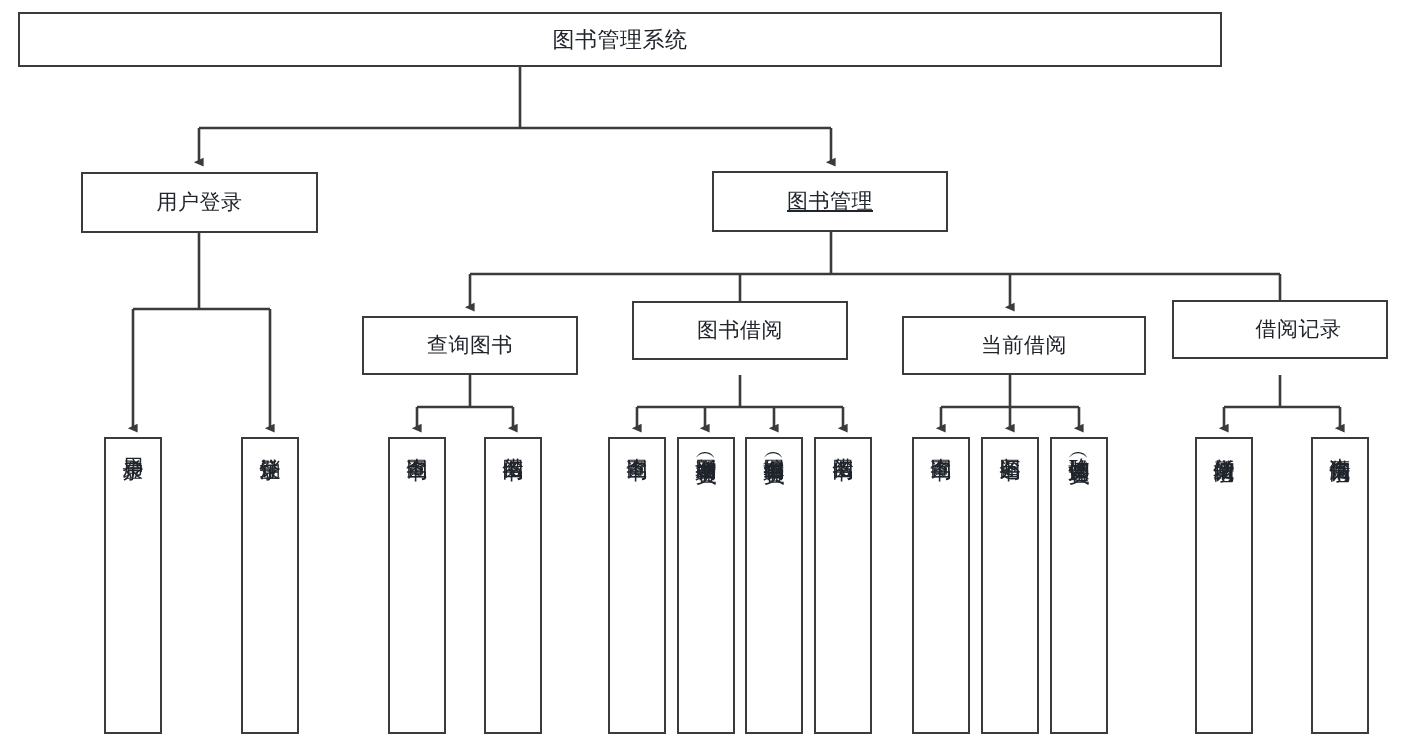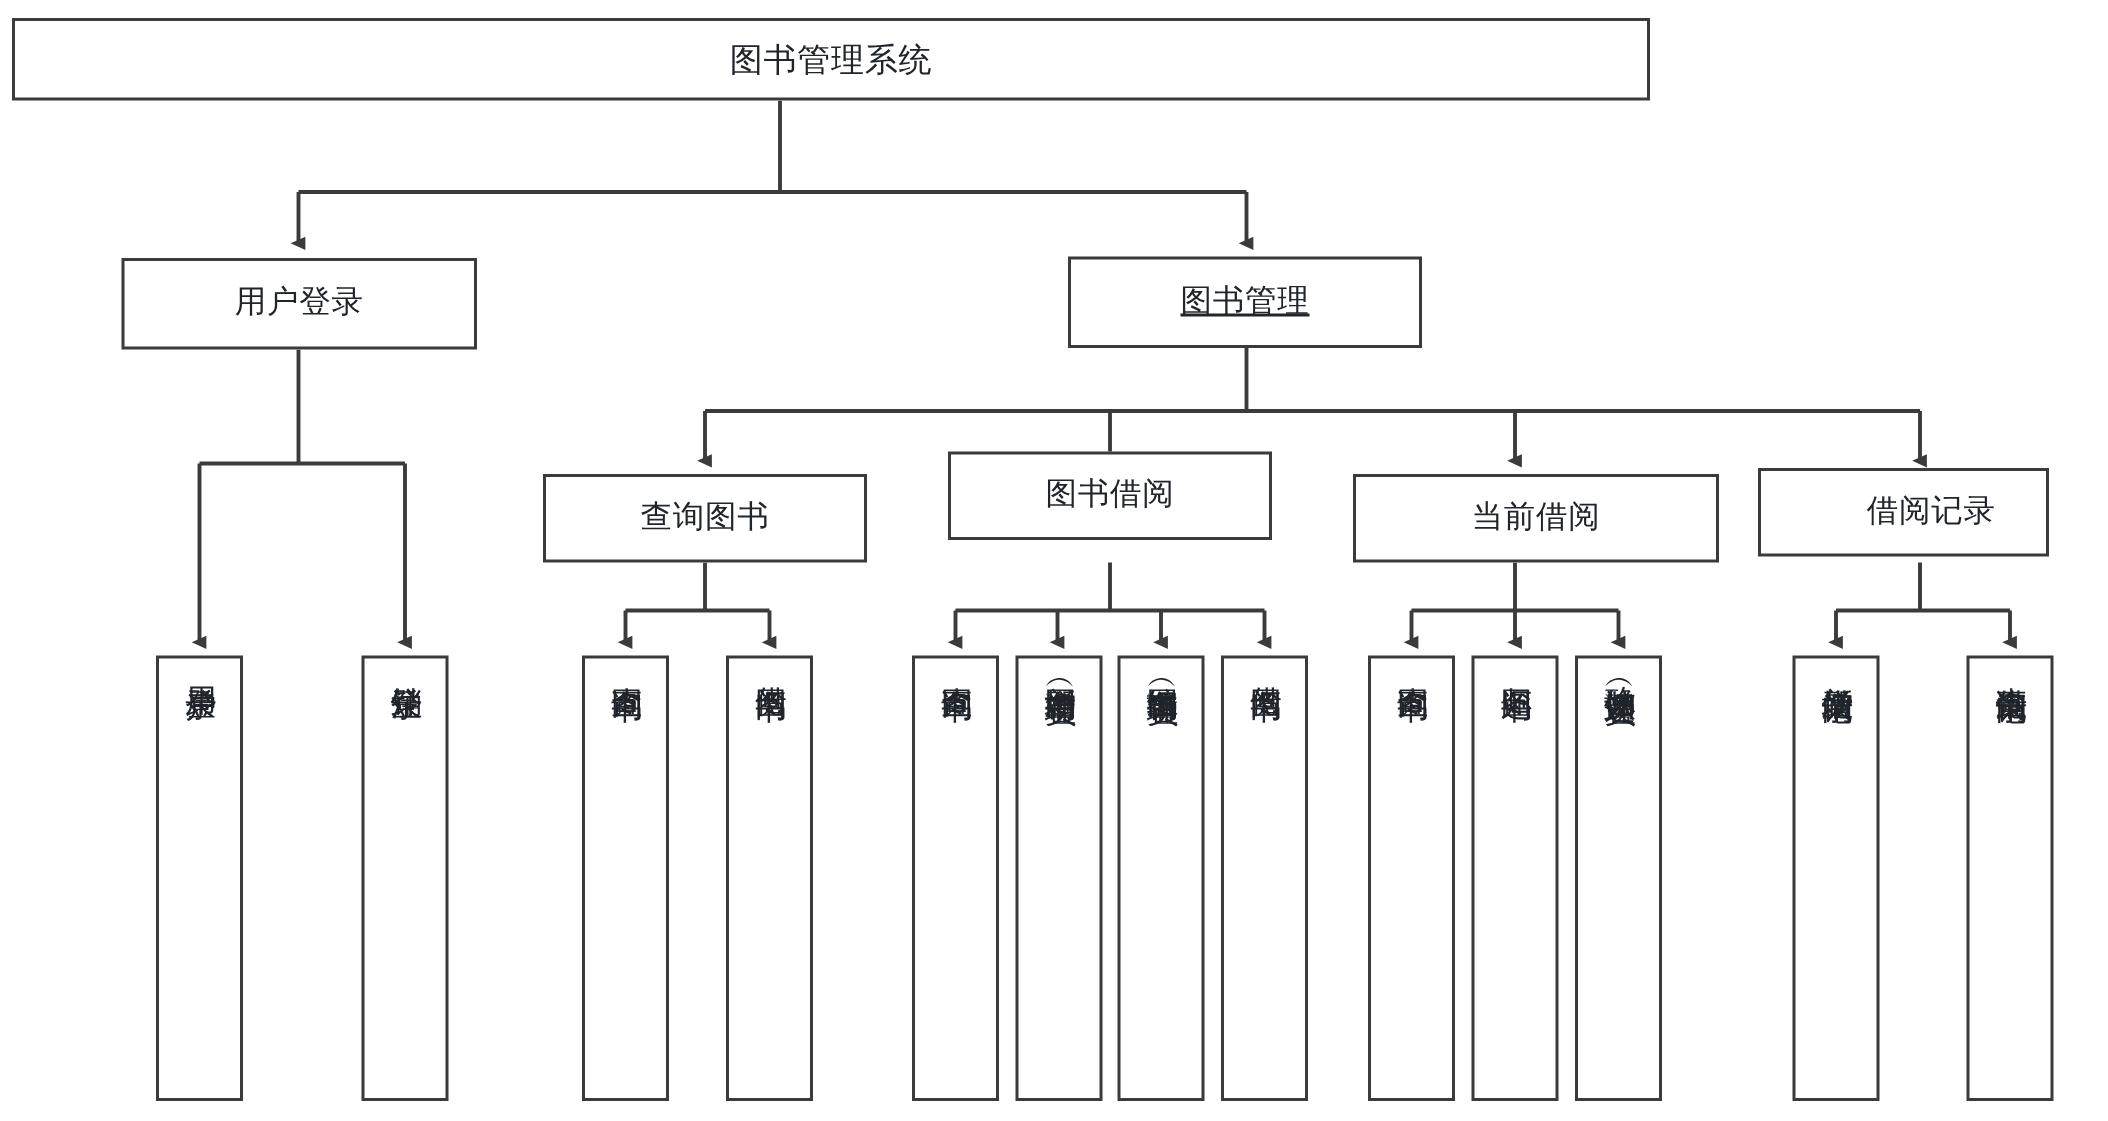--- a/index.html
+++ b/index.html
@@ -117,41 +117,41 @@
       <path d="M1010,407 L1010,428" marker-end="url(#arrow)"></path>
       <path d="M1079,407 L1079,428" marker-end="url(#arrow)"></path>
 
       <path d="M1280,375 L1280,407"></path>
       <path d="M1224,407 L1340,407"></path>
       <path d="M1224,407 L1224,428" marker-end="url(#arrow)"></path>
       <path d="M1340,407 L1340,428" marker-end="url(#arrow)"></path>
     </g>
   </svg>
 
-  <div class="node root horiz" style="left:8px; top:12px; width:1092px; height:55px;">
+  <div class="node root horiz" style="left:18px; top:12px; width:1204px; height:55px;">
     <span class="label">图书管理系统</span>
   </div>
 
   <div class="node horiz" style="left:81px; top:172px; width:237px; height:61px;">
     <span class="label">用户登录</span>
   </div>
   <div class="node horiz" style="left:712px; top:171px; width:236px; height:61px;text-decoration:underline;">
     <span class="label">图书管理</span>
   </div>
 
   <div class="node horiz" style="left:362px; top:316px; width:216px; height:59px;">
     <span class="label">查询图书</span>
   </div>
   <div class="node horiz" style="left:632px; top:301px; width:216px; height:59px;">
     <span class="label">图书借阅</span>
   </div>
   <div class="node horiz" style="left:902px; top:316px; width:244px; height:59px;">
     <span class="label">当前借阅</span>
   </div>
-  <div class="node horiz" style="left:1172px; top:312px; width:194px; height:59px;padding-left:37px;">
+  <div class="node horiz" style="left:1172px; top:300px; width:216px; height:59px;padding-left:37px;">
     <span class="label">借阅记录</span>
   </div>
 
   <div class="node vert" style="left:104px; top:437px; width:58px; height:297px;">
     <span class="label">用户登录</span>
   </div>
   <div class="node vert" style="left:241px; top:437px; width:58px; height:297px;">
     <span class="label">注销登录</span>
   </div>
 

